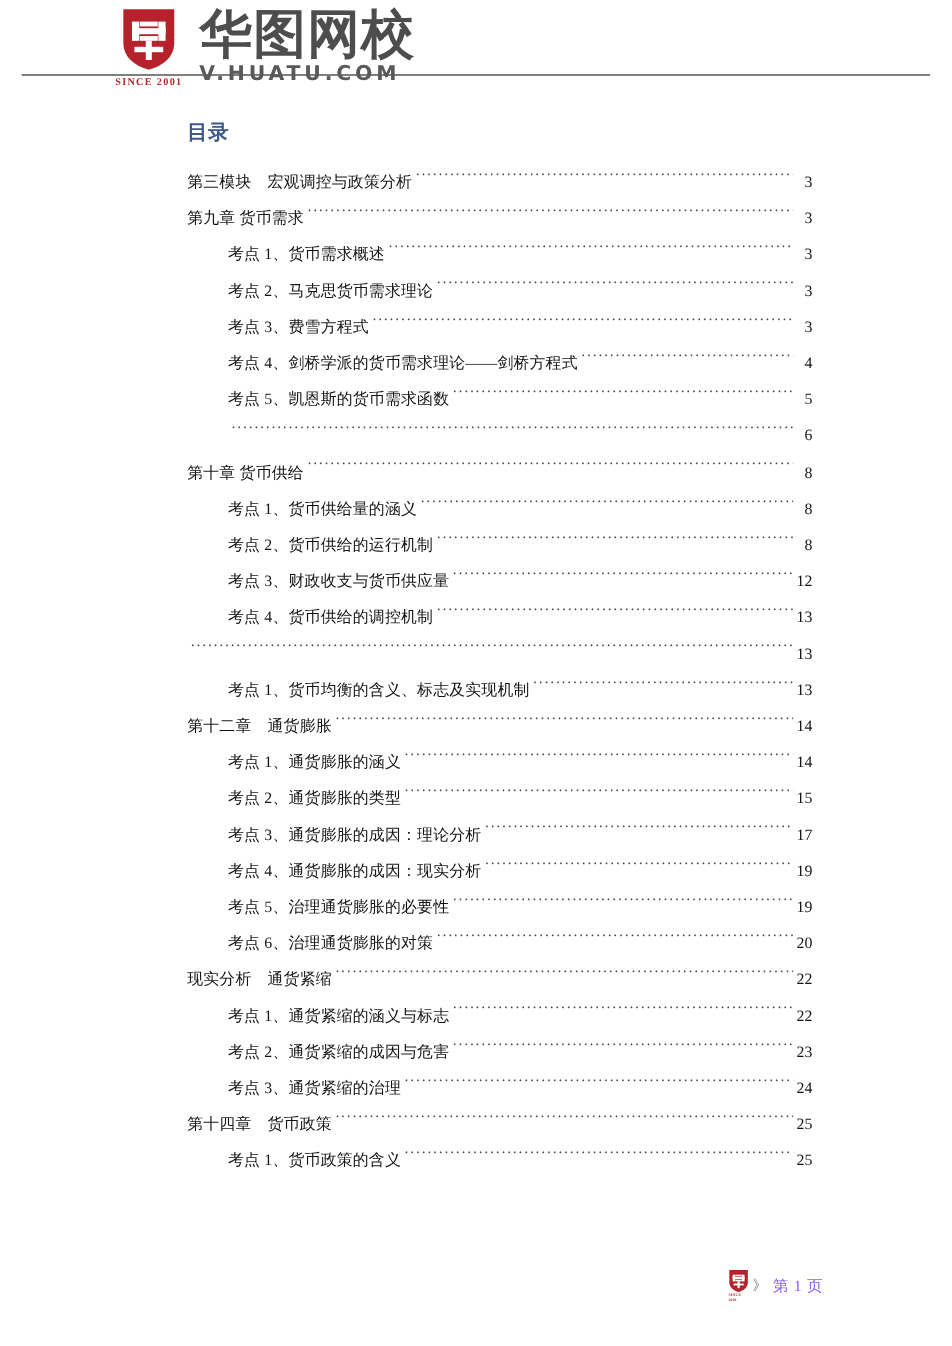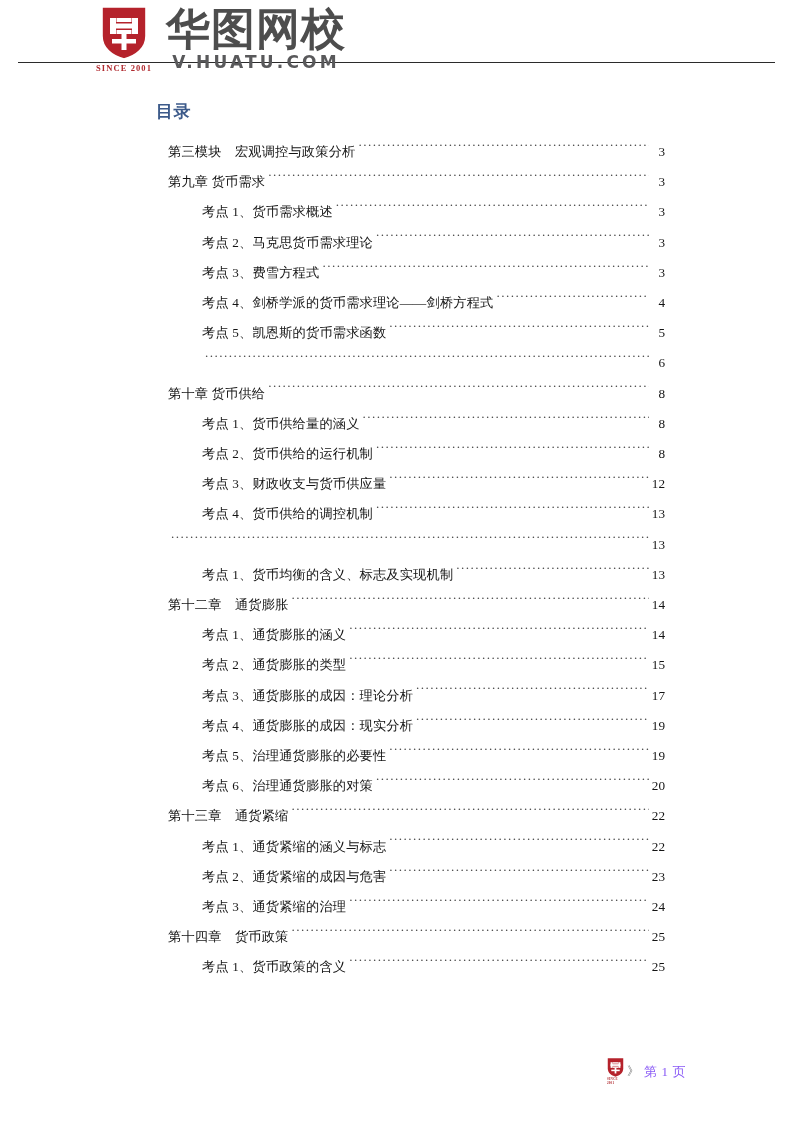--- a/index.html
+++ b/index.html
@@ -57,21 +57,20 @@
     font-size: 8.5px;
     letter-spacing: 1.1px;
     color: #b02a2f;
     font-weight: 700;
     white-space: nowrap;
   }
   .brand-words {
     margin-left: 14px;
     display: flex;
     flex-direction: column;
-    align-items: center;
   }
   .brand-cn {
     font-family: "DejaVu Sans", "Liberation Sans", sans-serif;
     font-size: 44px;
     line-height: 46px;
     font-weight: 700;
     color: #4d4d4d;
     letter-spacing: 1px;
     white-space: nowrap;
   }
@@ -97,21 +96,21 @@
     font-family: "DejaVu Sans", "Liberation Sans", sans-serif;
     font-size: 17px;
     font-weight: 700;
     color: #3c5a8a;
     line-height: 22px;
     margin-bottom: 15px;
     letter-spacing: 0.5px;
   }
   .toc-list {
     list-style: none;
-    margin: 12px;
+    margin: 0;
     padding: 0;
   }
   .toc-row {
     display: flex;
     align-items: baseline;
     font-size: 13.2px;
     line-height: 30.2px;
     color: #141414;
     white-space: nowrap;
   }
@@ -328,21 +327,21 @@
         <span class="toc-label">考点 5、治理通货膨胀的必要性</span>
         <span class="toc-dots"></span>
         <span class="toc-page">19</span>
       </li>
       <li class="toc-row lvl2">
         <span class="toc-label">考点 6、治理通货膨胀的对策</span>
         <span class="toc-dots"></span>
         <span class="toc-page">20</span>
       </li>
       <li class="toc-row lvl1">
-        <span class="toc-label">第十三章　通货紧缩</span>
+        <span class="toc-label">现实分析　通货紧缩</span>
         <span class="toc-dots"></span>
         <span class="toc-page">22</span>
       </li>
       <li class="toc-row lvl2">
         <span class="toc-label">考点 1、通货紧缩的涵义与标志</span>
         <span class="toc-dots"></span>
         <span class="toc-page">22</span>
       </li>
       <li class="toc-row lvl2">
         <span class="toc-label">考点 2、通货紧缩的成因与危害</span>

